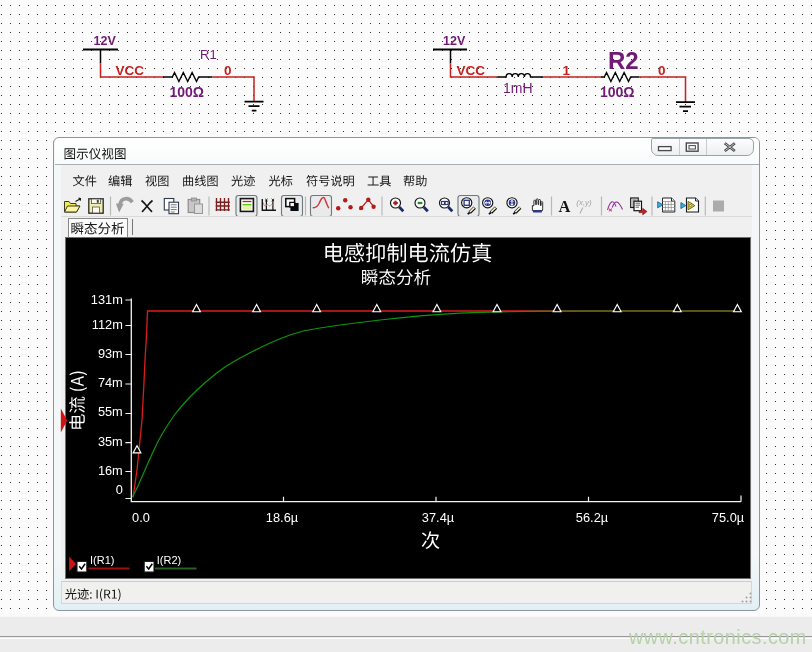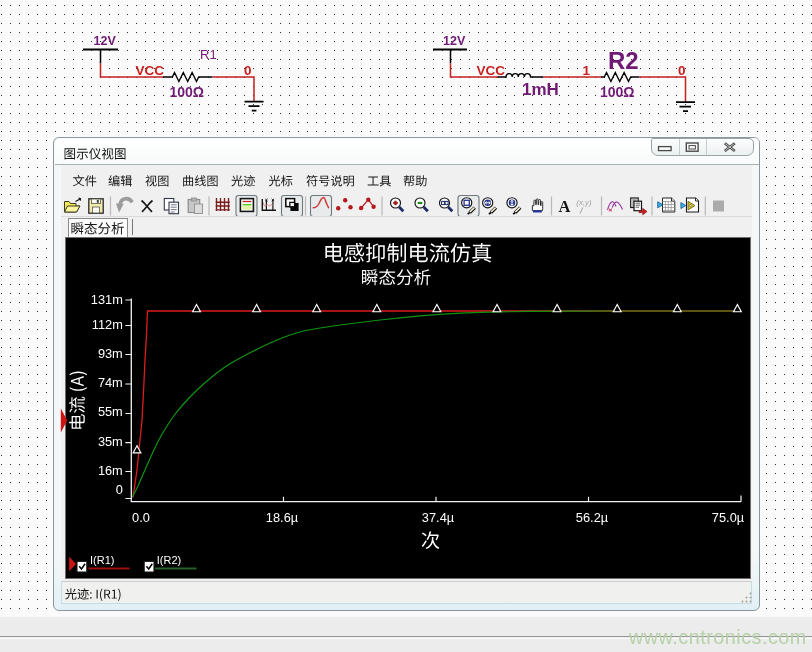--- a/index.html
+++ b/index.html
@@ -16,21 +16,21 @@
 #client{left:61px;top:165.2px;width:690.5px;height:438px;background:#f0f0f0;}
 #btns{left:650.5px;top:137.6px;width:103px;height:18.2px;background:linear-gradient(#fdfdfd,#ebf0f1);
  border:1px solid #97a4a8;border-radius:2px 5px 7px 7px;}
 .bdiv{top:138.6px;width:1px;height:16.4px;background:#c3ccd0;}
 #toolsep{left:61px;top:216.3px;width:690.5px;height:1px;background:#dadada;}
 #tab{left:67.5px;top:217.5px;width:60.5px;height:20.4px;background:#fdfdfd;border:1px solid #898989;border-bottom:none;}
 #tabline{left:131.5px;top:219px;width:1px;height:16px;background:#777;}
 #chartbox{left:65px;top:237.2px;width:685.5px;height:342.3px;background:#000;border:1px solid #6e6e6e;}
 #sbar{left:61px;top:580.5px;width:690.5px;height:23px;background:#f0f0ee;border:1px solid #c3dde7;border-top-color:#cccccc;}
 .ctext{position:absolute;color:#701a75;}
-.red{color:#c81f1f;margin-left:20px;}
+.red{color:#c81f1f;}
 </style></head><body>
 <div id="page">
 <div class="abs" id="canvas"></div>
 <svg class="abs" style="left:0;top:0" width="812" height="617">
       <defs>
         <pattern id="dots" width="9" height="9" patternUnits="userSpaceOnUse" x="1" y="5">
           <rect x="0" y="0" width="1" height="1" fill="#2d2d2d"></rect>
         </pattern>
       </defs>
       <rect width="812" height="617" fill="url(#dots)"></rect>
@@ -55,21 +55,21 @@
       <path d="M639.5,77 H685.5 V102" stroke="#c42222" stroke-width="1.5" fill="none"></path>
       <path d="M676,102.2 H695 M679.5,106.7 H691 M683,111.2 H688" stroke="#000" stroke-width="1.7" fill="none"></path>
     </svg>
     <div class="ctext " style="left:93.5px;top:33.5px;font-size:12.5px;font-weight:bold;">12V</div>
     <div class="ctext red" style="left:115.5px;top:62.5px;font-size:13.5px;font-weight:bold;">VCC</div>
     <div class="ctext " style="left:172px;top:47px;font-size:13px;font-weight:normal;margin-left:28px;">R1</div>
     <div class="ctext " style="left:169.5px;top:83.5px;font-size:14px;font-weight:bold;">100Ω</div>
     <div class="ctext red" style="left:224px;top:63px;font-size:13.5px;font-weight:bold;">0</div>
     <div class="ctext " style="left:443px;top:33.5px;font-size:12.5px;font-weight:bold;">12V</div>
     <div class="ctext red" style="left:456.5px;top:62.5px;font-size:13.5px;font-weight:bold;">VCC</div>
-    <div class="ctext " style="left:522px;top:80px;font-size:17px;font-weight:bold;">1mH</div>
+    <div class="ctext " style="left:503px;top:80px;font-size:14px;font-weight:normal;">1mH</div>
     <div class="ctext red" style="left:562.5px;top:63px;font-size:13.5px;font-weight:bold;">1</div>
     <div class="ctext " style="left:608px;top:47px;font-size:24px;font-weight:bold;">R2</div>
     <div class="ctext " style="left:600px;top:83.5px;font-size:14px;font-weight:bold;">100Ω</div>
     <div class="ctext red" style="left:658px;top:63px;font-size:13.5px;font-weight:bold;">0</div>
     <div class="abs" id="win"></div>
     <div class="abs" id="tbar"></div>
     <div class="abs" id="tsep"></div>
     <div class="abs" id="client"></div>
     <svg class="abs" style="left:53px;top:137px" width="300" height="28" viewBox="53 137 300 28">
       <path transform="translate(63.50 158.40) scale(0.012600 -0.012600)" d="M375 279C455 262 557 227 613 199L644 250C588 276 487 309 407 325ZM275 152C413 135 586 95 682 61L715 117C618 149 445 188 310 203ZM84 796V-80H156V-38H842V-80H917V796ZM156 29V728H842V29ZM414 708C364 626 278 548 192 497C208 487 234 464 245 452C275 472 306 496 337 523C367 491 404 461 444 434C359 394 263 364 174 346C187 332 203 303 210 285C308 308 413 345 508 396C591 351 686 317 781 296C790 314 809 340 823 353C735 369 647 396 569 432C644 481 707 538 749 606L706 631L695 628H436C451 647 465 666 477 686ZM378 563 385 570H644C608 531 560 496 506 465C455 494 411 527 378 563Z" fill="#151515"></path>

